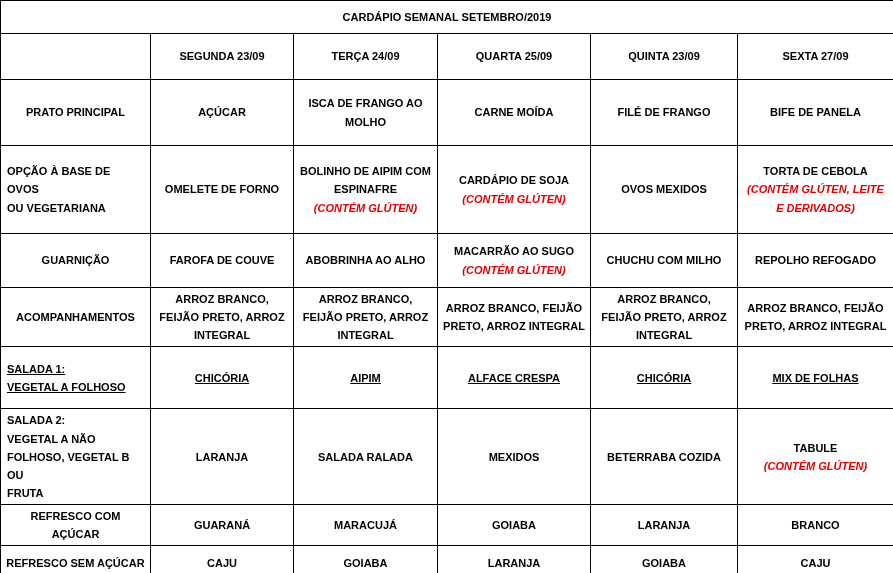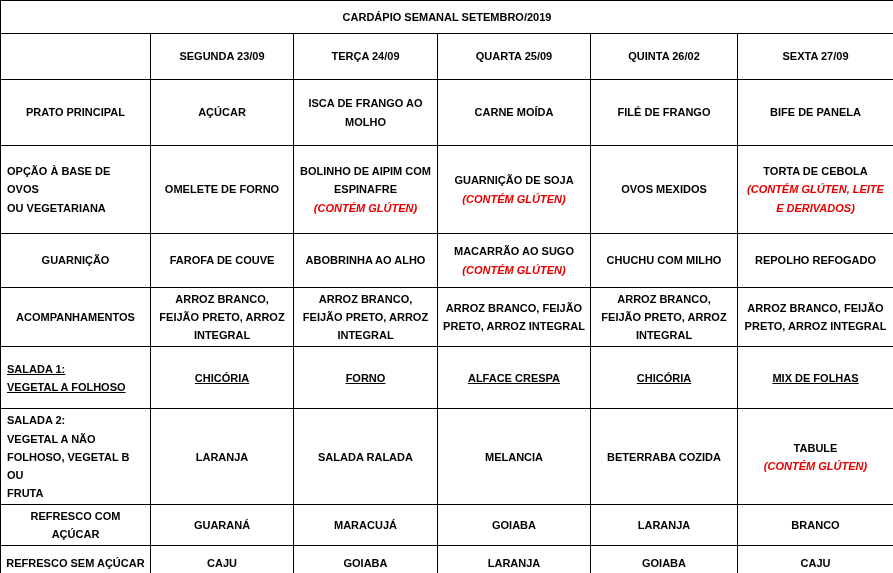--- a/index.html
+++ b/index.html
@@ -61,21 +61,21 @@
   <tbody>
       <tr class="r-title">
     <td colspan="6" class="title-cell">CARDÁPIO SEMANAL SETEMBRO/2019</td>
   </tr>
 
   <tr class="r-head">
     <td></td>
     <td>SEGUNDA  23/09</td>
     <td>TERÇA 24/09</td>
     <td>QUARTA 25/09</td>
-    <td>QUINTA 26/02</td>
+    <td>QUINTA 23/09</td>
     <td>SEXTA 27/09</td>
   </tr>
 
   <tr class="r0">
     <td class="label">PRATO PRINCIPAL</td>
     <td>
           <div>AÇÚCAR</div>
         </td>
     <td>
           <div>ISCA DE FRANGO AO MOLHO</div>
@@ -95,21 +95,21 @@
     <td class="label left">OPÇÃO À BASE DE OVOS
 OU VEGETARIANA</td>
     <td>
           <div>OMELETE DE FORNO</div>
         </td>
     <td>
           <div>BOLINHO DE AIPIM COM ESPINAFRE</div>
           <div class="note">(CONTÉM GLÚTEN)</div>
         </td>
     <td>
-          <div>GUARNIÇÃO DE SOJA</div>
+          <div>CARDÁPIO DE SOJA</div>
           <div class="note">(CONTÉM GLÚTEN)</div>
         </td>
     <td>
           <div>OVOS MEXIDOS</div>
         </td>
     <td>
           <div>TORTA DE CEBOLA</div>
           <div class="note">(CONTÉM GLÚTEN, LEITE E DERIVADOS)</div>
         </td>
   </tr>
@@ -153,21 +153,21 @@
         </td>
   </tr>
 
   <tr class="r4">
     <td class="label left">SALADA 1:
 VEGETAL A FOLHOSO</td>
     <td>
           <div>CHICÓRIA</div>
         </td>
     <td>
-          <div>FORNO</div>
+          <div>AIPIM</div>
         </td>
     <td>
           <div>ALFACE CRESPA</div>
         </td>
     <td>
           <div>CHICÓRIA</div>
         </td>
     <td>
           <div>MIX DE FOLHAS</div>
         </td>
@@ -178,21 +178,21 @@
 VEGETAL A NÃO
 FOLHOSO, VEGETAL B OU
 FRUTA</td>
     <td>
           <div>LARANJA</div>
         </td>
     <td>
           <div>SALADA RALADA</div>
         </td>
     <td>
-          <div>MELANCIA</div>
+          <div>MEXIDOS</div>
         </td>
     <td>
           <div>BETERRABA COZIDA</div>
         </td>
     <td>
           <div>TABULE</div>
           <div class="note">(CONTÉM GLÚTEN)</div>
         </td>
   </tr>
 

